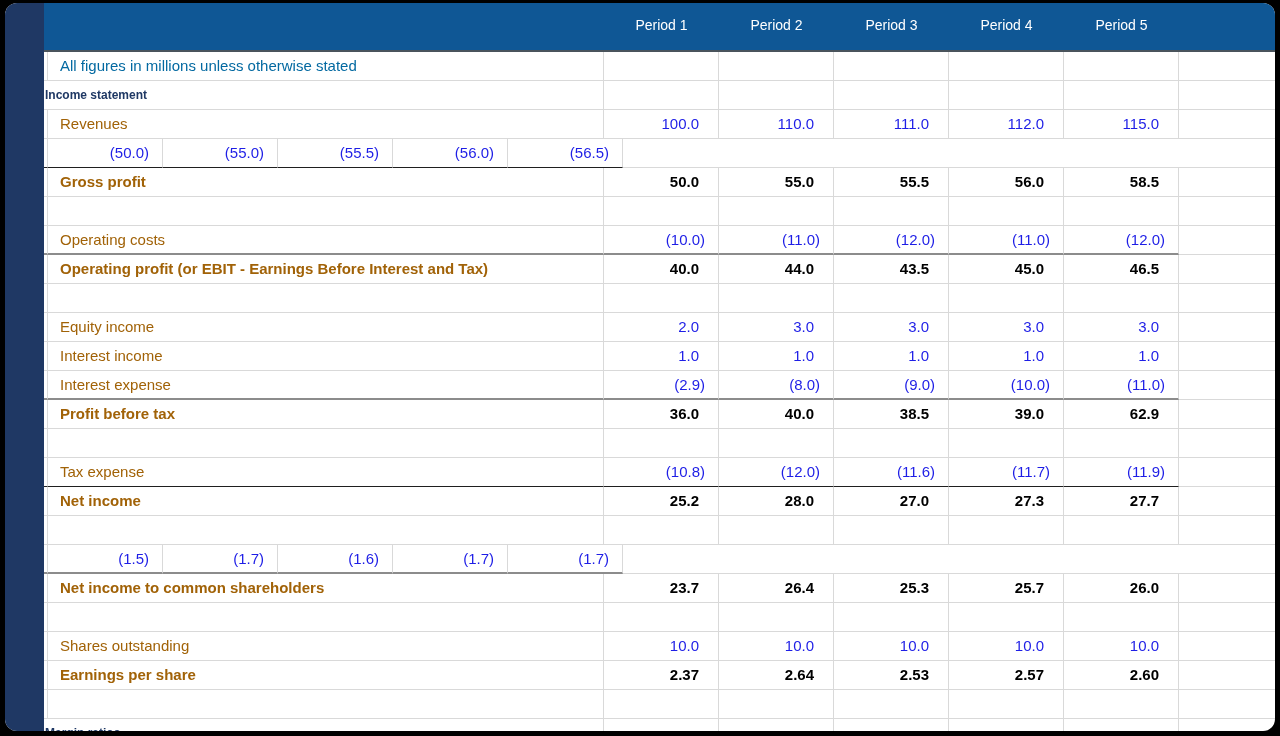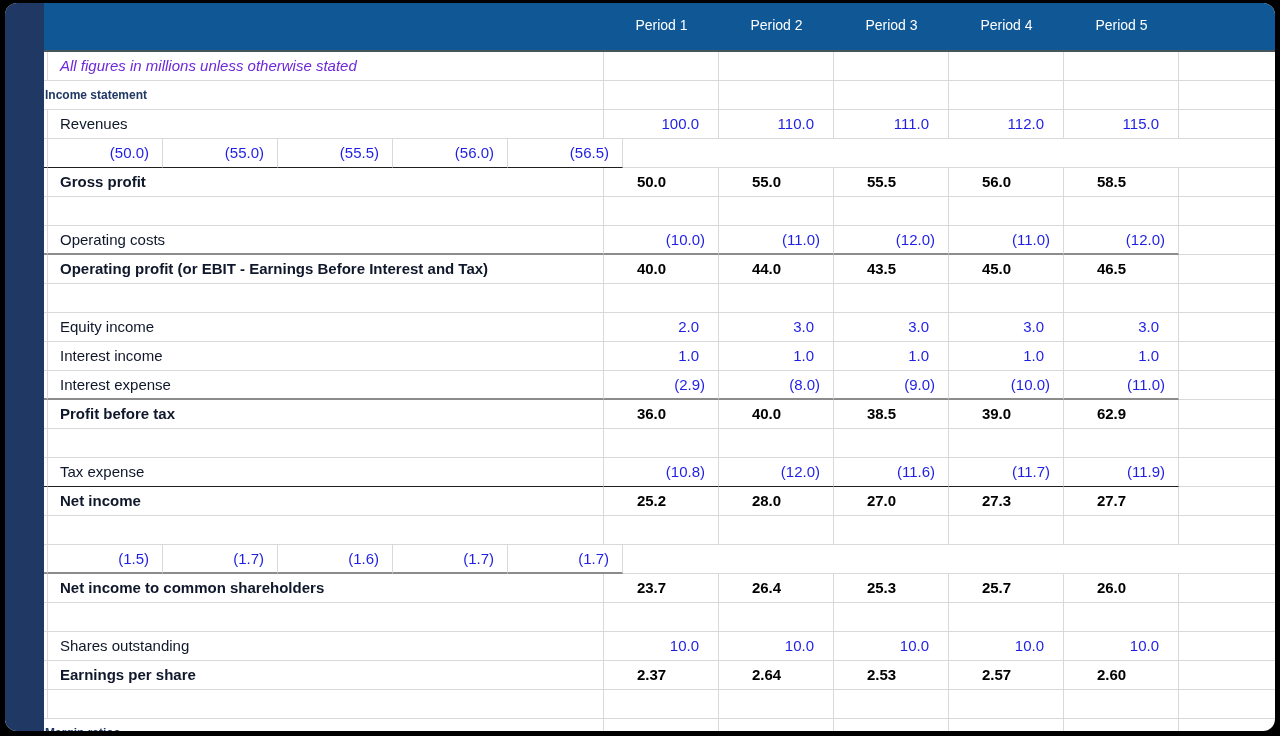--- a/index.html
+++ b/index.html
@@ -27,29 +27,29 @@
     width:115px;flex:0 0 115px;color:#ffffff;font-size:14px;
     text-align:center;line-height:45px;
   }
   .h-stub{flex:1;}
   .rows{flex:1;display:flex;flex-direction:column;}
   .row{height:29px;flex:0 0 29px;display:flex;flex-direction:row;box-sizing:border-box;}
   .row > div{box-sizing:border-box;height:29px;line-height:28px;overflow:hidden;white-space:nowrap;
     border-bottom:1px solid #D9D9D9;}
   .cA{width:4px;flex:0 0 4px;border-right:1px solid #D9D9D9;}
   .lbl{width:556px;flex:0 0 556px;border-right:1px solid #D9D9D9;
-    padding-left:12px;font-size:15px;color:#0f172a;}
+    padding-left:12px;font-size:15px;color:#a16207;}
   .sec{width:560px;flex:0 0 560px;border-right:1px solid #D9D9D9;
     padding-left:1px;font-size:12px;font-weight:bold;color:#1F3864;}
-  .note{font-style:italic;color:#6d28d9;}
+  .note{color:#0369a1;}
   .tot{font-weight:bold;}
   .val{width:115px;flex:0 0 115px;border-right:1px solid #D9D9D9;
     text-align:right;padding-right:19px;font-size:15px;color:#1E1EE6;}
   .val.neg{padding-right:13px;}
-  .val.tot{color:#000000;font-weight:bold;text-align:center;}
+  .val.tot{color:#000000;font-weight:bold;}
   .stub{flex:1;}
   .bb-thin{border-bottom:1px solid #1F1F1F !important;}
   .bb-thick{border-bottom:2px solid #8C8C8C !important;}
 </style>
 </head>
 <body>
 
 <div class="card">
   <div class="sidebar"></div>
   <div class="main">

